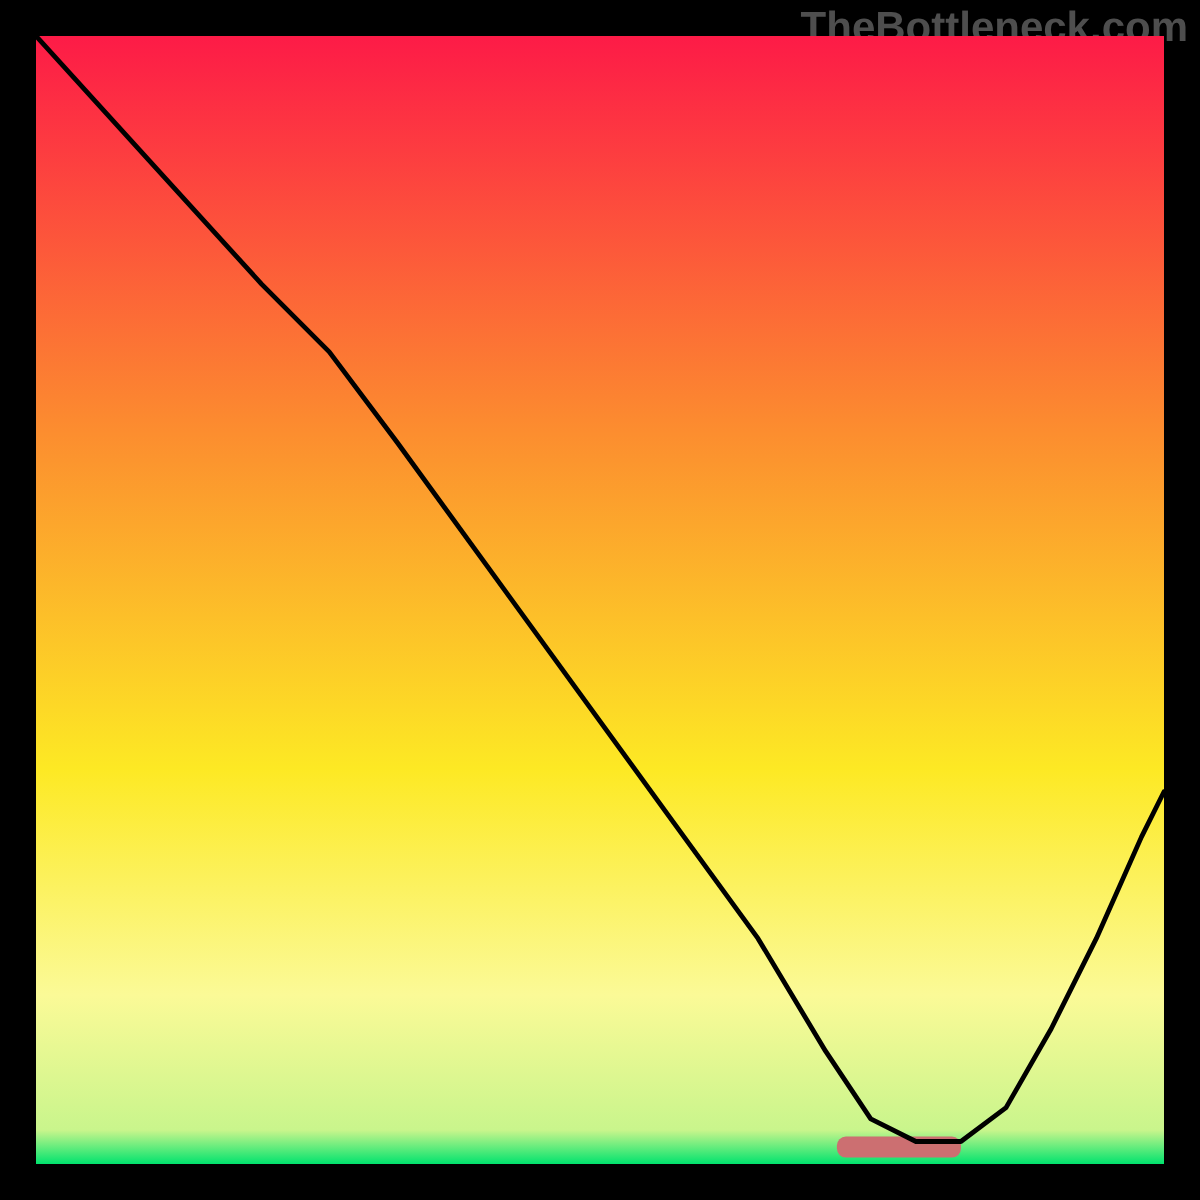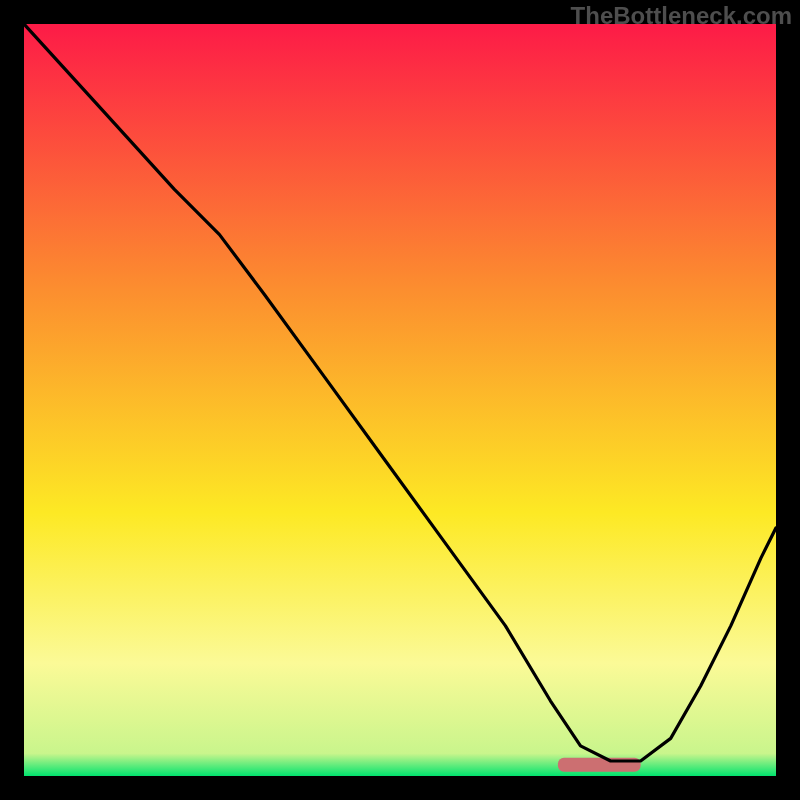--- a/index.html
+++ b/index.html
@@ -22,21 +22,21 @@
     top: 24px;
     width: 752px;
     height: 752px;
   }
   .watermark {
     position: absolute;
     top: 2px;
     right: 8px;
     color: #4e4e4e;
     font-family: Arial, Helvetica, sans-serif;
-    font-size: 24px;
+    font-size: 28px;
     font-weight: bold;
     letter-spacing: 0px;
   }
   svg {
     display: block;
   }
 </style>
 </head>
 <body>
 

